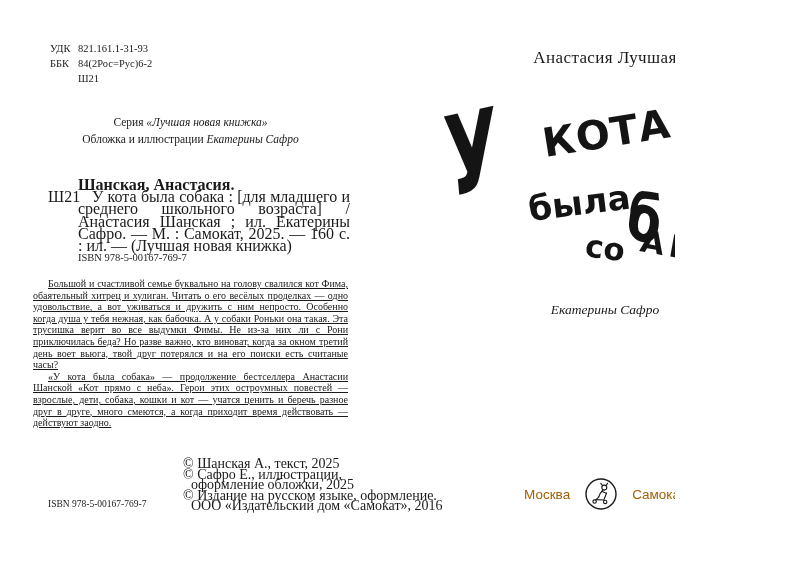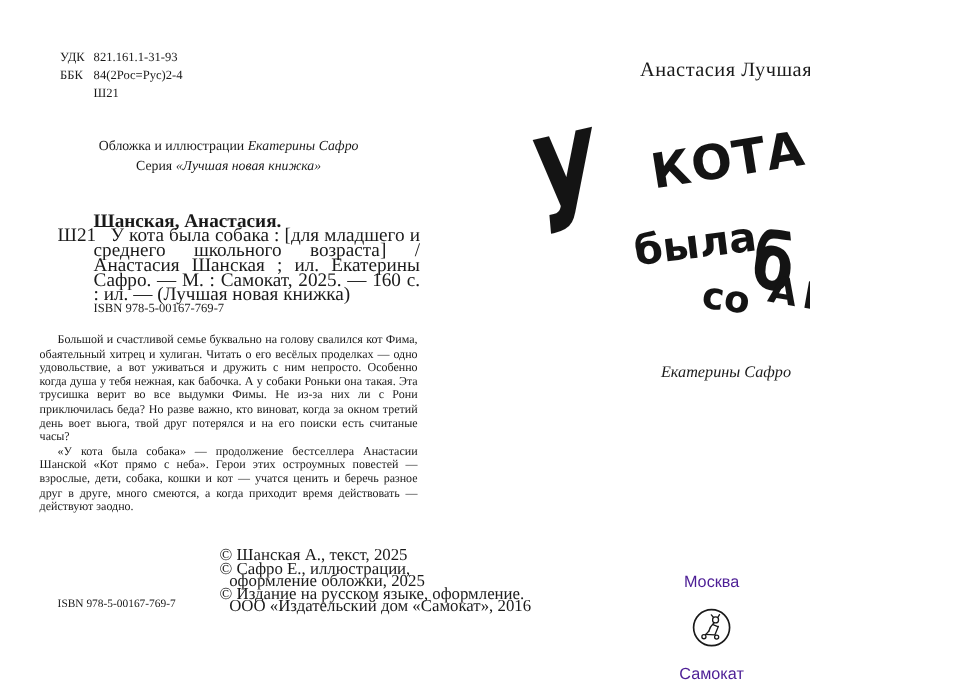--- a/index.html
+++ b/index.html
@@ -16,68 +16,68 @@
   .udk-row .lbl{width:28px;}
   .series-block{left:33px;top:114px;width:315px;text-align:center;
     font-size:11.5px;line-height:16.5px;}
   .bib-block{left:48px;top:179px;width:302px;font-size:16px;line-height:12.2px;}
   .bib-author{margin-left:30px;font-weight:bold;}
   .bib-entry{position:relative;}
   .bib-sign{position:absolute;left:0;top:0;}
   .bib-text{margin:0 0 0 30px;text-indent:14px;text-align:justify;}
   .isbn-mid{left:78px;top:252px;font-size:10.5px;}
   .annotation{left:33px;top:278px;width:315px;font-size:10px;line-height:11.6px;
-    text-align:justify;}
+    text-align:justify;text-decoration:underline;}
   .annotation p{margin:0;text-indent:15px;}
   .copyright-block{left:183px;top:459px;font-size:14px;line-height:10.6px;}
   .cr-indent{padding-left:8px;}
   .isbn-bottom{left:48px;top:499px;font-size:9.5px;}
 
   
   .rp-author{left:440px;top:48px;width:330px;text-align:center;
     font-size:17px;letter-spacing:.4px;}
   .title-svg{left:435px;top:85px;}
   .title-svg text{font-family:"DejaVu Sans", sans-serif;font-weight:bold;fill:#141414;}
   .illustrations{left:440px;top:300px;width:330px;text-align:center;
     font-size:13.5px;line-height:19px;}
-  .publisher-row{left:428px;top:477px;width:330px;display:flex;
+  .publisher-row{left:440px;top:477px;width:330px;display:flex;
     justify-content:center;align-items:center;gap:14px;
-    font-family:"Liberation Sans", sans-serif;font-size:13.5px;color:#4c1d95;flex-direction:column;}
+    font-family:"Liberation Sans", sans-serif;font-size:13.5px;color:#a16207;}
   .logo-svg{display:block;}
 </style>
 </head>
 <body>
 
 <div class="sheet">
 
   <div>
 
     <div class="abs udk-block">
       <div class="udk-row">
         <span class="lbl">УДК</span>
         <span>821.161.1-31-93</span>
       </div>
       <div class="udk-row">
         <span class="lbl">ББК</span>
-        <span>84(2Рос=Рус)2-4</span>
+        <span>84(2Рос=Рус)6-2</span>
       </div>
       <div class="udk-row">
         <span class="lbl"></span>
         <span>Ш21</span>
       </div>
     </div>
 
     <div class="abs series-block">
       <div>
+        <span>Серия</span>
+        <span class="it">«Лучшая новая книжка»</span>
+      </div>
+      <div>
         <span>Обложка и иллюстрации</span>
         <span class="it">Екатерины Сафро</span>
-      </div>
-      <div>
-        <span>Серия</span>
-        <span class="it">«Лучшая новая книжка»</span>
       </div>
     </div>
 
     <div class="abs bib-block">
       <div class="bib-author">Шанская, Анастасия.</div>
       <div class="bib-entry">
         <span class="bib-sign">Ш21</span>
         <p class="bib-text">У кота была собака : [для младшего и среднего школьного возраста] / Анастасия Шанская ; ил. Екатерины Сафро. — М. : Самокат, 2025. — 160 с. : ил. — (Лучшая новая книжка)</p>
       </div>
     </div>

